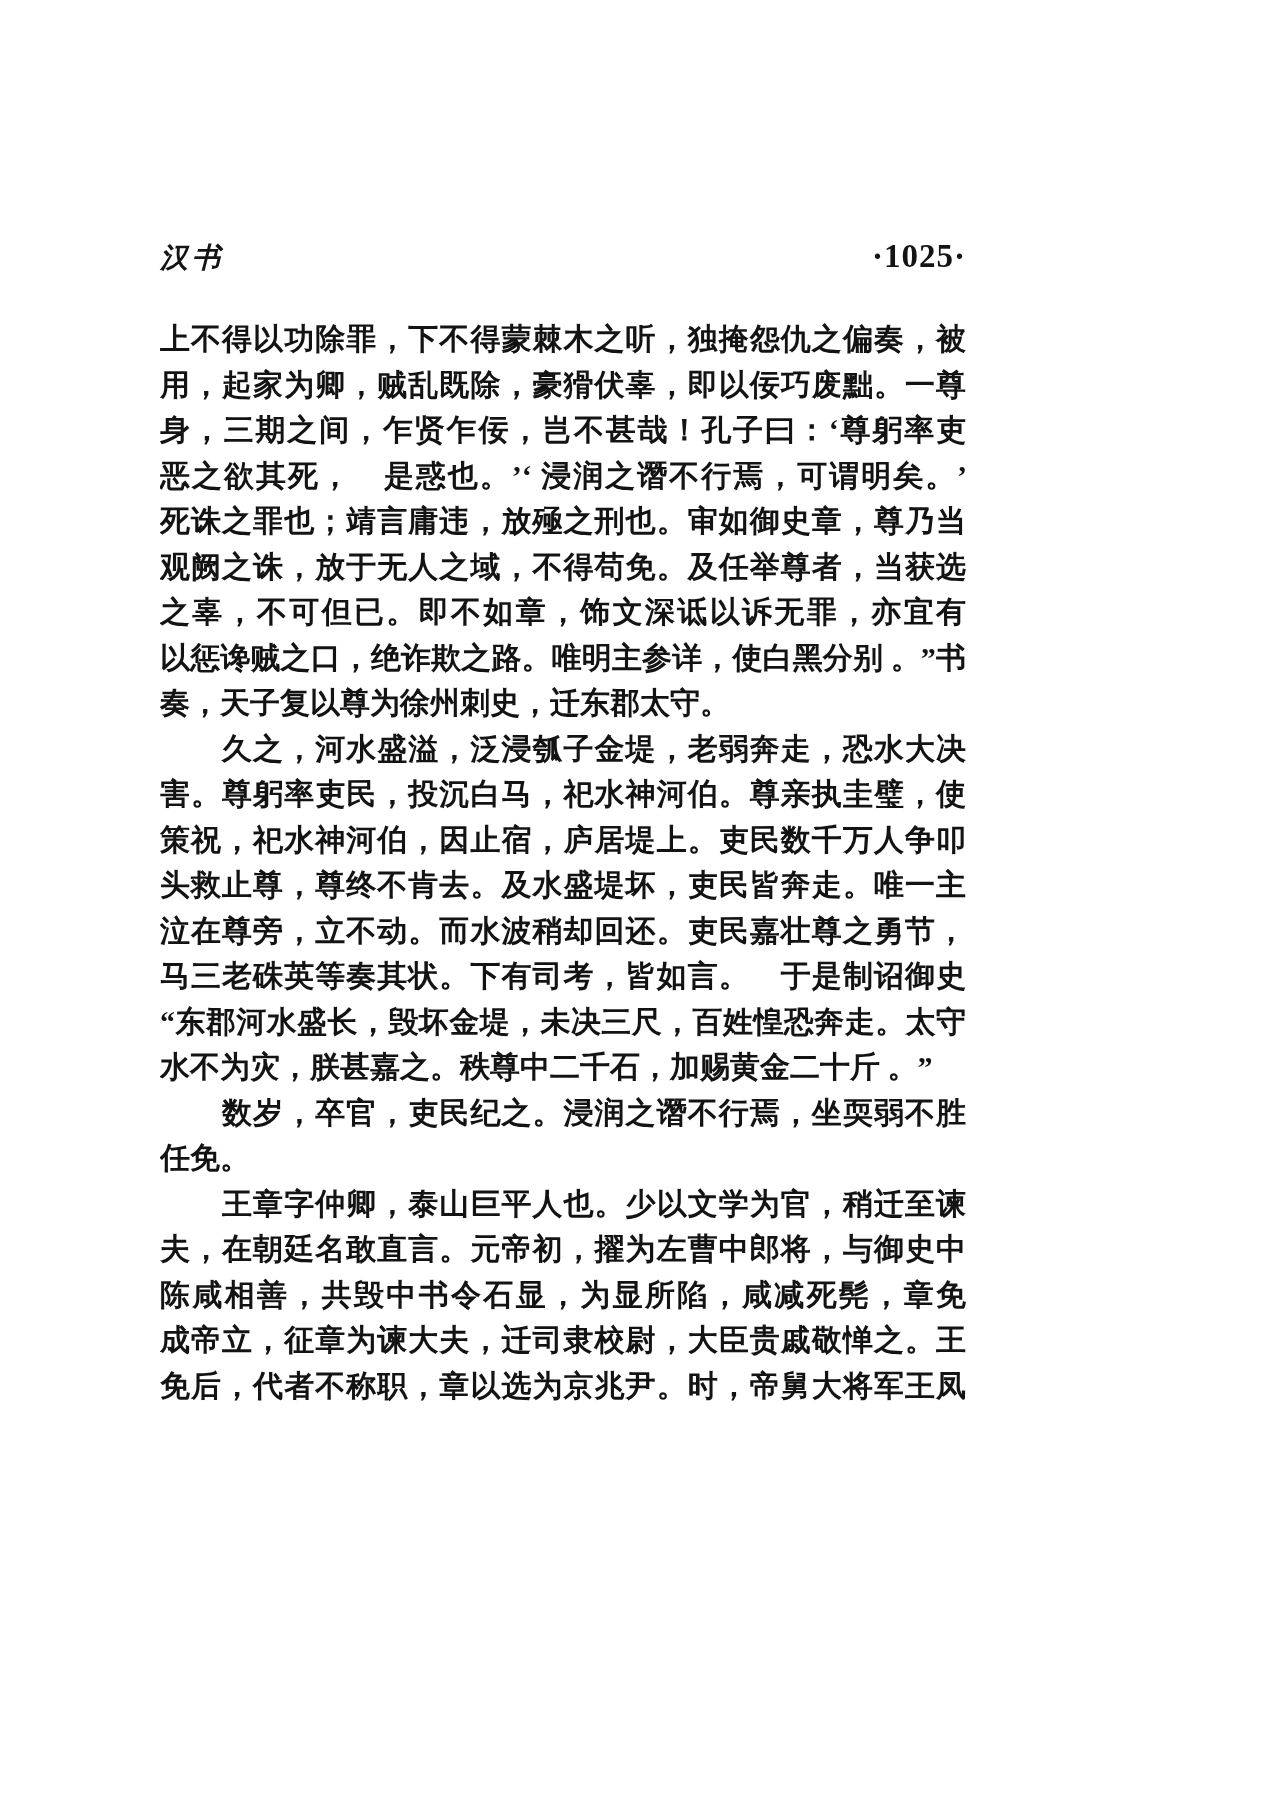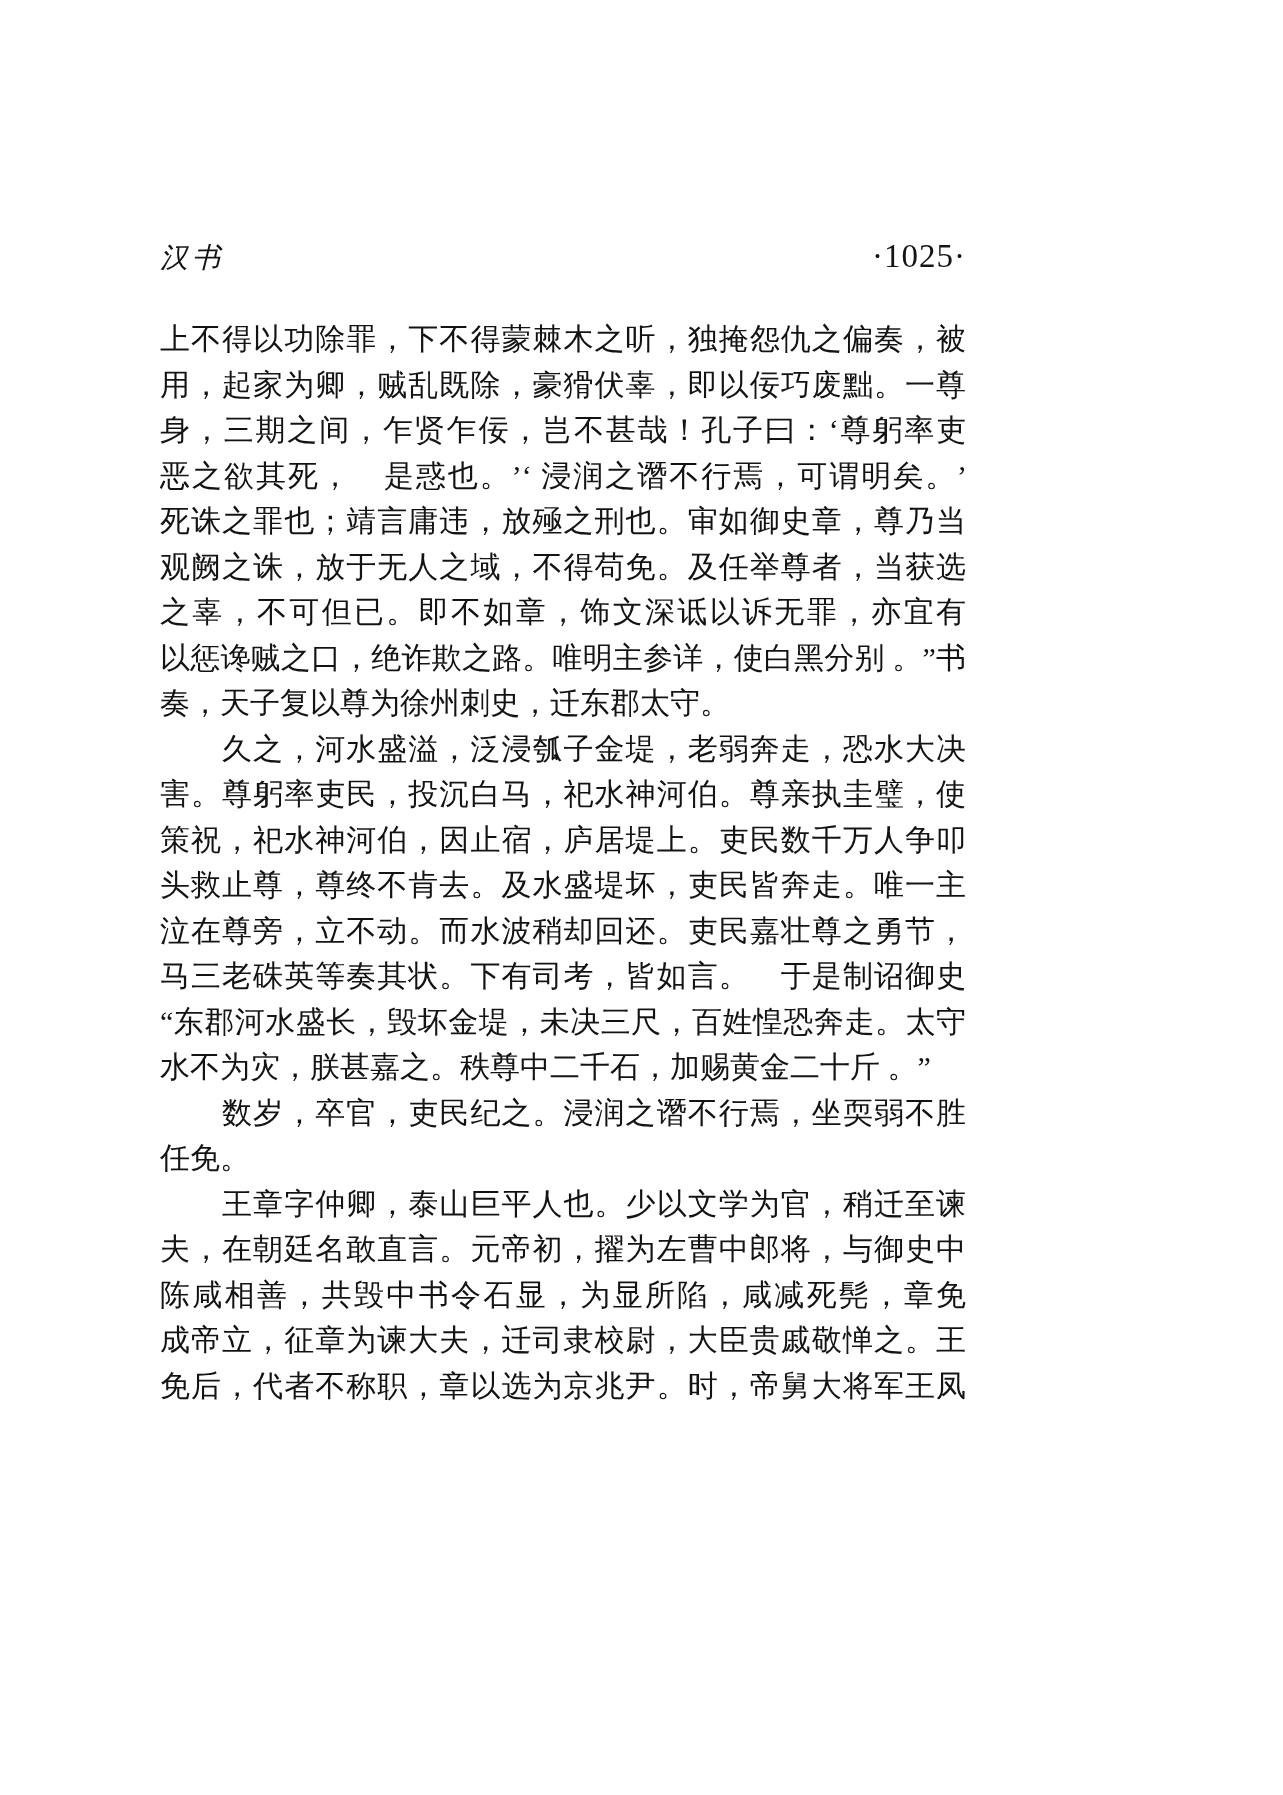--- a/index.html
+++ b/index.html
@@ -8,20 +8,21 @@
     background: #ffffff;
   }
   .page {
     position: relative;
     width: 1283px;
     height: 1795px;
     background: #ffffff;
     color: #111111;
     font-family: "Liberation Serif", "DejaVu Serif", serif;
     overflow: hidden;
+    font-weight: bold;
   }
   .header {
     position: absolute;
     left: 160px;
     top: 238px;
     width: 806px;
     height: 36px;
     display: flex;
     justify-content: space-between;
     align-items: baseline;

